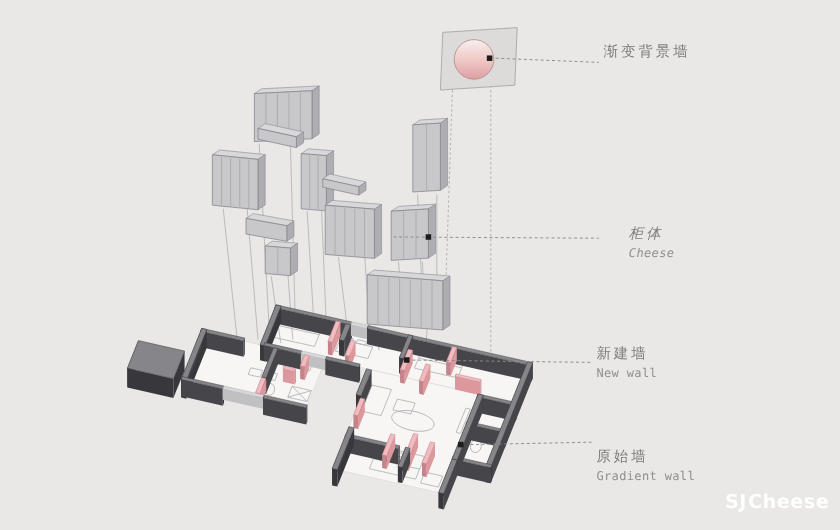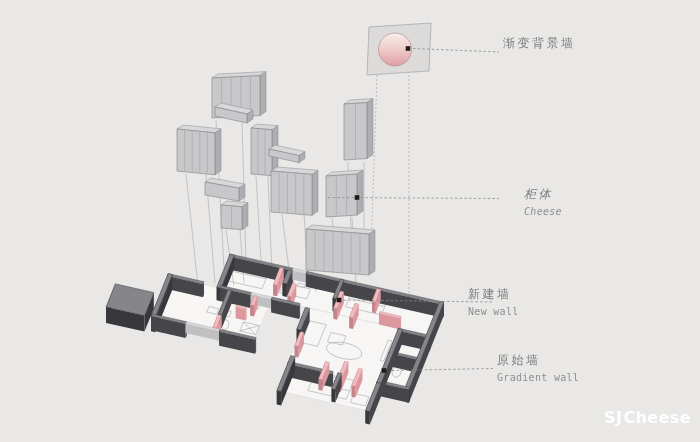--- a/index.html
+++ b/index.html
@@ -328,23 +328,23 @@
       </g>
     </svg>
 
   <div class="ann" style="left:503px;top:35px;">
     <div class="ann-zh">渐变背景墙</div>
   </div>
   <div class="ann" style="left:524px;top:186px;font-style:italic;">
     <div class="ann-zh">柜体</div>
     <div class="ann-en">Cheese</div>
   </div>
-  <div class="ann" style="left:468px;top:286px;">
+  <div class="ann" style="left:497px;top:286px;">
     <div class="ann-zh">新建墙</div>
     <div class="ann-en">New wall</div>
   </div>
-  <div class="ann" style="left:497px;top:352px;">
+  <div class="ann" style="left:497px;top:372px;">
     <div class="ann-zh">原始墙</div>
     <div class="ann-en">Gradient wall</div>
   </div>
 
   <div class="logo"><span class="mark">SJ</span><span>Cheese</span></div>
 </div>
 
 </body></html>

